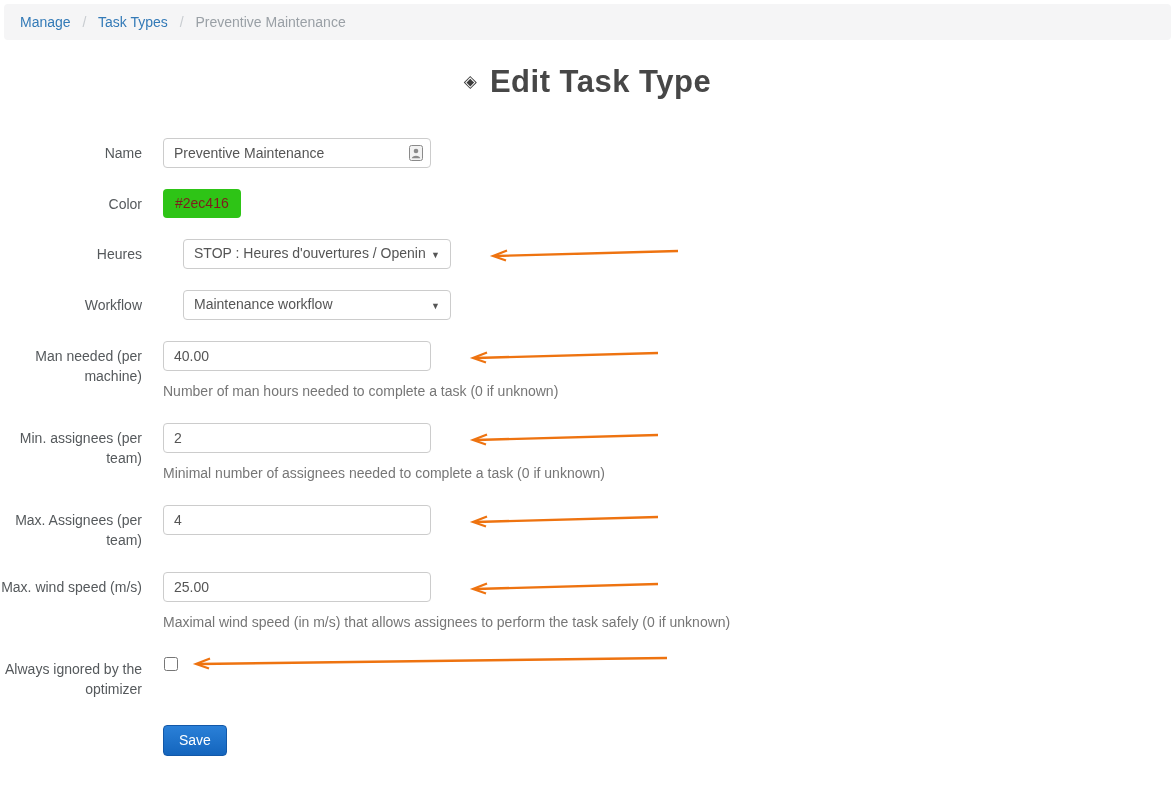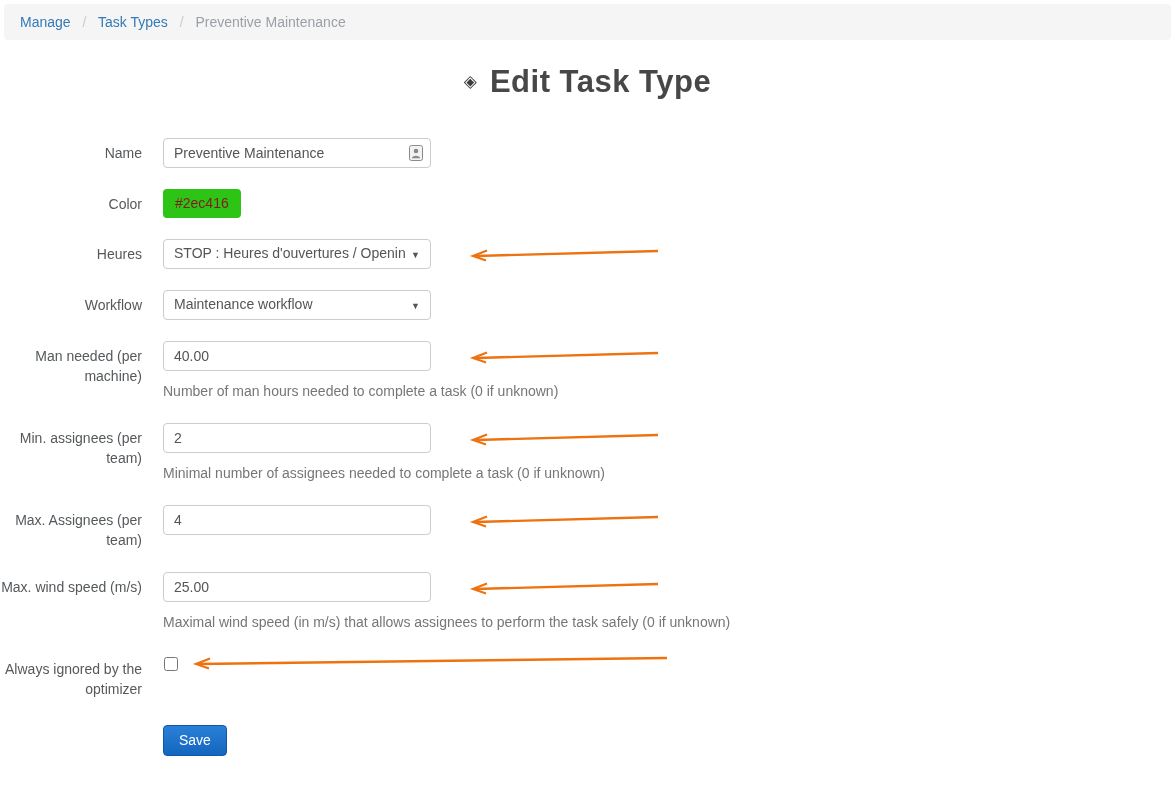--- a/index.html
+++ b/index.html
@@ -49,21 +49,21 @@
     display:inline-block; min-width:63px;
     background:#2ec416; color:#7f1d1d;
     padding:6px 12px 7px 12px; border-radius:4px;
     cursor:pointer; font-weight:bold; font-weight:normal;
   }
 
   .select-box {
     position:relative; width:268px; height:30px;
     border:1px solid #ccc; border-radius:4px;
     background:#fff; padding:5px 26px 5px 10px;
-    white-space:nowrap; overflow:hidden; cursor:pointer; color:#555;
+    white-space:nowrap; overflow:hidden; cursor:pointer; color:#555;margin-left:20px;
   }
   .caret { position:absolute; right:10px; top:10px; font-size:9px; color:#555; }
 
   .help { color:#767676; line-height:1.5; margin-top:10px; padding-right:14px; }
 
   .annotation-arrow { flex:none; margin-left:33px; display:block; }
 
   .chk { width:14px; height:14px; margin:3px 0 0 1px; cursor:pointer; }
 
   .save-row { margin-top:26px; }

